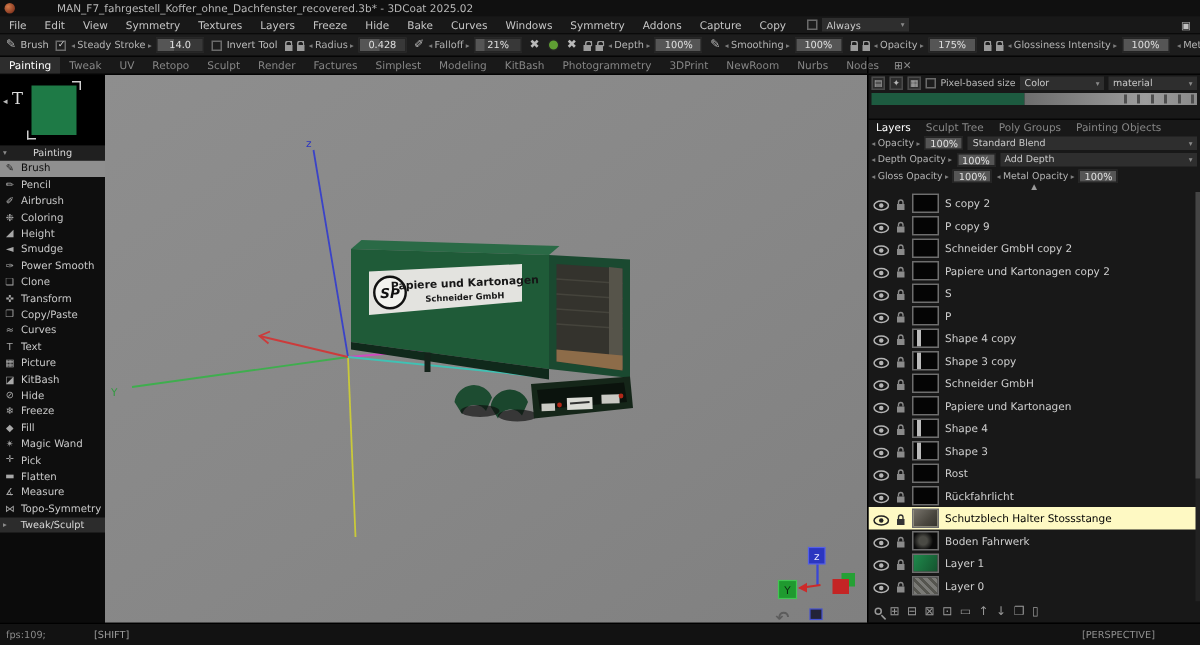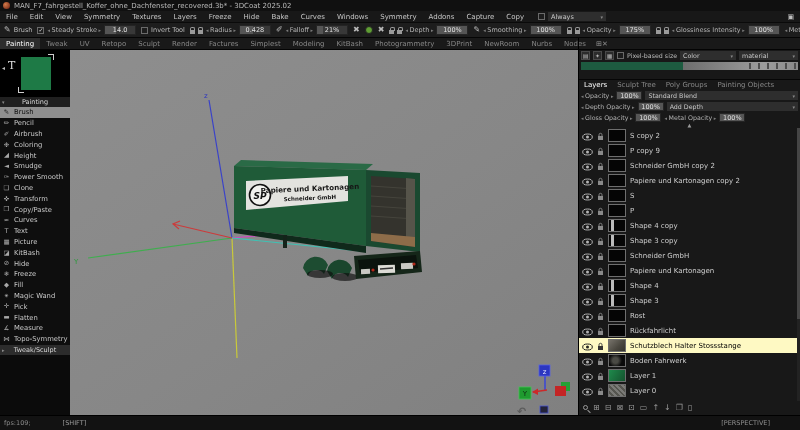--- a/index.html
+++ b/index.html
@@ -3,21 +3,21 @@
 <meta charset="utf-8">
 <style>
   * { margin:0; padding:0; box-sizing:border-box; }
   html,body { width:800px; height:430px; overflow:hidden; background:#111;
     font-family:"DejaVu Sans","Liberation Sans",sans-serif; }
   #app { width:800px; height:430px; display:flex; flex-direction:column; background:#161616; }
 
   
   #titlebar { height:11px; background:#101010; display:flex; align-items:center; padding-left:3px; gap:4px; flex:none; }
   #app-icon { width:7px; height:7px; border-radius:50%; background:radial-gradient(circle at 35% 35%, #d27a4a, #8a3b22 70%, #5a2415); flex:none; }
-  #window-title { font-size:7px; color:#b9b9b9; white-space:nowrap; }
+  #window-title { font-size:7px; color:#b9b9b9; white-space:nowrap;margin-left:24px; }
 
   
   #menubar { height:12px; background:#181818; display:flex; align-items:center; flex:none; border-bottom:1px solid #0a0a0a;justify-content:space-between; }
   .menu-item { font-size:7px; color:#c6c6c6; padding:0 6px; white-space:nowrap; }
   #always-combo { display:flex; align-items:center; gap:3px; margin-left:8px; }
   .checkbox { width:7px; height:7px; border:1px solid #6a6a6a; background:#1d1d1d; display:inline-flex; align-items:center; justify-content:center; font-size:6px; color:#d8d8d8; line-height:1; flex:none; }
   #always-combo .combo { width:58px; height:9px; background:#2e2e2e; color:#c9c9c9; font-size:6.5px; display:flex; align-items:center; padding:0 3px; }
   #always-combo .combo .caret { margin-left:auto; color:#8a8a8a; font-size:5px; }
   #menubar-right-icon { margin-left:auto; margin-right:6px; color:#c0c0c0; font-size:7px; }
 

